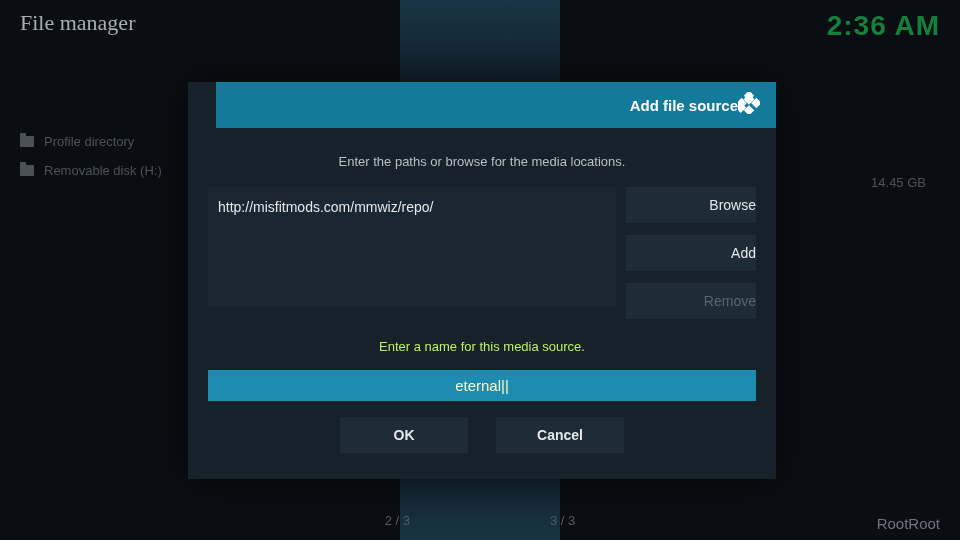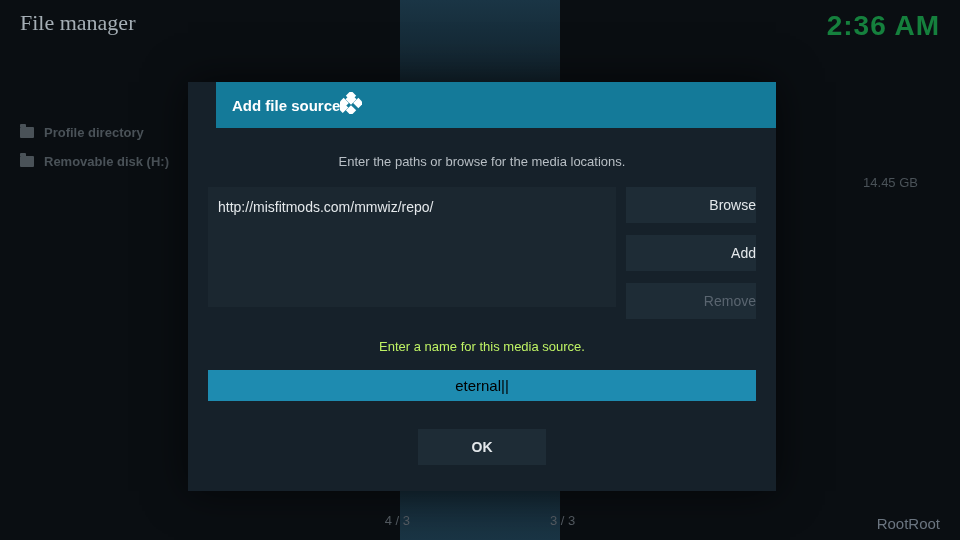--- a/index.html
+++ b/index.html
@@ -41,25 +41,24 @@
       font-family: Liberation Serif, serif;
     }
     .clock {
       color: #15803d;
       font-size: 28px;
       font-weight: 700;
       letter-spacing: 1px;
     }
     .sidebar {
       position: absolute;
-      top: 118px;
+      top: 127px;
       left: 20px;
       width: 180px;
       z-index: 1;
-      font-weight: bold;
     }
     .sidebar-item {
       display: flex;
       align-items: center;
       padding: 7px 0;
       color: #4a5258;
       font-size: 13px;
       cursor: pointer;
     }
     .folder-icon {
@@ -76,21 +75,21 @@
       top: -3px;
       left: 0;
       width: 6px;
       height: 3px;
       background: #4a5258;
       border-radius: 1px 1px 0 0;
     }
     .disk-size {
       position: absolute;
       top: 175px;
-      right: 42px;
+      right: 34px;
       color: #4a5258;
       font-size: 13px;
       z-index: 1;
     }
     .footer {
       position: absolute;
       bottom: 8px;
       left: 20px;
       right: 20px;
       display: flex;
@@ -117,21 +116,21 @@
       left: 188px;
       width: 588px;
       background: #16212a;
       z-index: 10;
       box-shadow: 0 0 40px rgba(0,0,0,0.6);
     }
     .dialog-header {
       background: #147a99;
       padding: 10px 16px;
       display: flex;
-      justify-content: flex-start;
+      justify-content: flex-end;
       align-items: center;
       margin-left: 28px;
     }
     .dialog-title {
       color: #fff;
       font-size: 15px;
       font-weight: bold;
     }
     .kodi-icon svg {
       width: 22px;
@@ -183,26 +182,26 @@
     }
     .name-instruction {
       text-align: center;
       color: #bef264;
       font-size: 13px;
       margin-bottom: 16px;
     }
     .name-input {
       width: 100%;
       background: #1e8bb0;
-      color: #000000;
+      color: #fef9c3;
       border: none;
       padding: 7px 0;
       text-align: center;
       font-size: 15px;
-      margin-bottom: 28px;
+      margin-bottom: 16px;
     }
     .name-input::after {
       content: '|';
     }
     .action-row {
       display: flex;
       justify-content: center;
       gap: 28px;
     }
     .action-btn {
@@ -237,21 +236,21 @@
   </div>
 </div>
 
 <div class="disk-size">14.45 GB</div>
 
 <div class="footer">
   <span>Root</span>
   <span>Root</span>
 </div>
 <div class="footer-center">
-  <span>4 / 3</span>
+  <span>2 / 3</span>
   <span>3 / 3</span>
 </div>
 
 <div class="dialog">
   <div class="dialog-header">
     <div class="dialog-title">Add file source</div>
     <div class="kodi-icon">
       <svg viewBox="0 0 24 24" fill="#fff">
         <path d="M12 2 L18 8 L12 14 L6 8 Z M3 11 L9 17 L3 23 L-3 17 Z" transform="translate(0,0)"></path>
         <rect x="8" y="0" width="8" height="8" transform="rotate(45 12 4)" fill="#fff"></rect>
@@ -270,15 +269,16 @@
       <div class="btn-col">
         <button class="btn">Browse</button>
         <button class="btn">Add</button>
         <button class="btn btn-disabled">Remove</button>
       </div>
     </div>
     <div class="name-instruction">Enter a name for this media source.</div>
     <div class="name-input"><span>eternal</span>|</div>
     <div class="action-row">
       <button class="action-btn">OK</button>
+      <button class="action-btn">Cancel</button>
     </div>
   </div>
 </div>
 
 </body></html>

